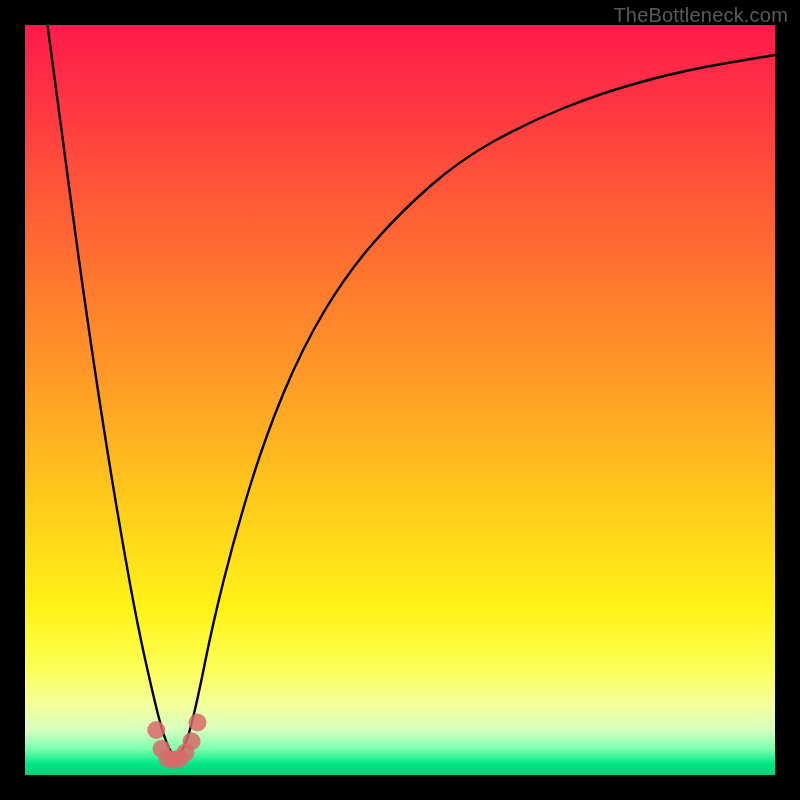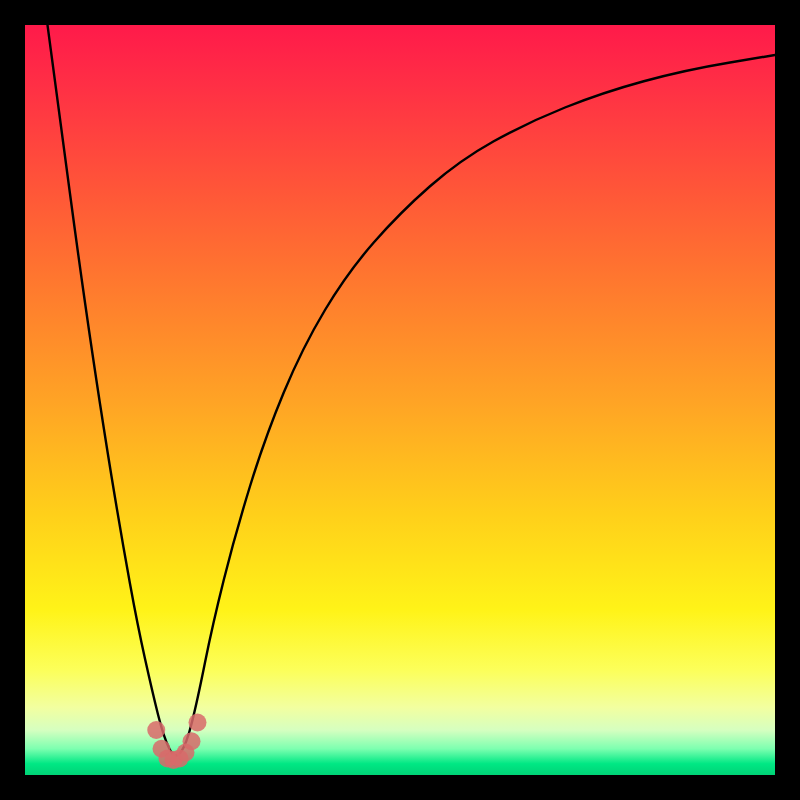--- a/index.html
+++ b/index.html
@@ -59,20 +59,21 @@
     font-size: 20px;
     font-weight: 500;
     letter-spacing: 0.2px;
     user-select: none;
   }
 </style>
 </head>
 <body>
 
 <div class="frame">
+  <div class="watermark">TheBottleneck.com</div>
 
   <div class="plot-area">
     <div class="gradient"></div>
 
     <svg class="curve-svg" viewBox="0 0 750 750" preserveAspectRatio="none">
       <path id="curve-path" fill="none" stroke="#000" stroke-width="2.4" stroke-linecap="round" stroke-linejoin="round" d="M 22.50 0.00 Q 37.50 112.50 45.00 168.75 Q 52.50 225.00 60.00 277.50 Q 67.50 330.00 75.00 378.75 Q 82.50 427.50 90.00 472.50 Q 97.50 517.50 105.00 558.75 Q 112.50 600.00 120.00 633.75 Q 127.50 667.50 133.13 690.00 Q 138.75 712.50 144.38 723.75 Q 150.00 735.00 155.63 727.50 Q 161.25 720.00 166.88 697.50 Q 172.50 675.00 180.00 637.50 Q 187.50 600.00 198.75 555.00 Q 210.00 510.00 225.00 461.25 Q 240.00 412.50 258.75 367.50 Q 277.50 322.50 300.00 285.00 Q 322.50 247.50 348.75 217.50 Q 375.00 187.50 405.00 161.25 Q 435.00 135.00 468.75 116.25 Q 502.50 97.50 540.00 82.50 Q 577.50 67.50 618.75 56.25 Q 660.00 45.00 705.00 37.50 T 750.00 30.00"></path>
       <g id="marker-group">
           <circle cx="131.25" cy="705.00" r="9" fill="#d86a6a" fill-opacity="0.85"></circle>
           <circle cx="136.50" cy="723.75" r="9" fill="#d86a6a" fill-opacity="0.85"></circle>
           <circle cx="142.50" cy="733.50" r="9" fill="#d86a6a" fill-opacity="0.85"></circle>

